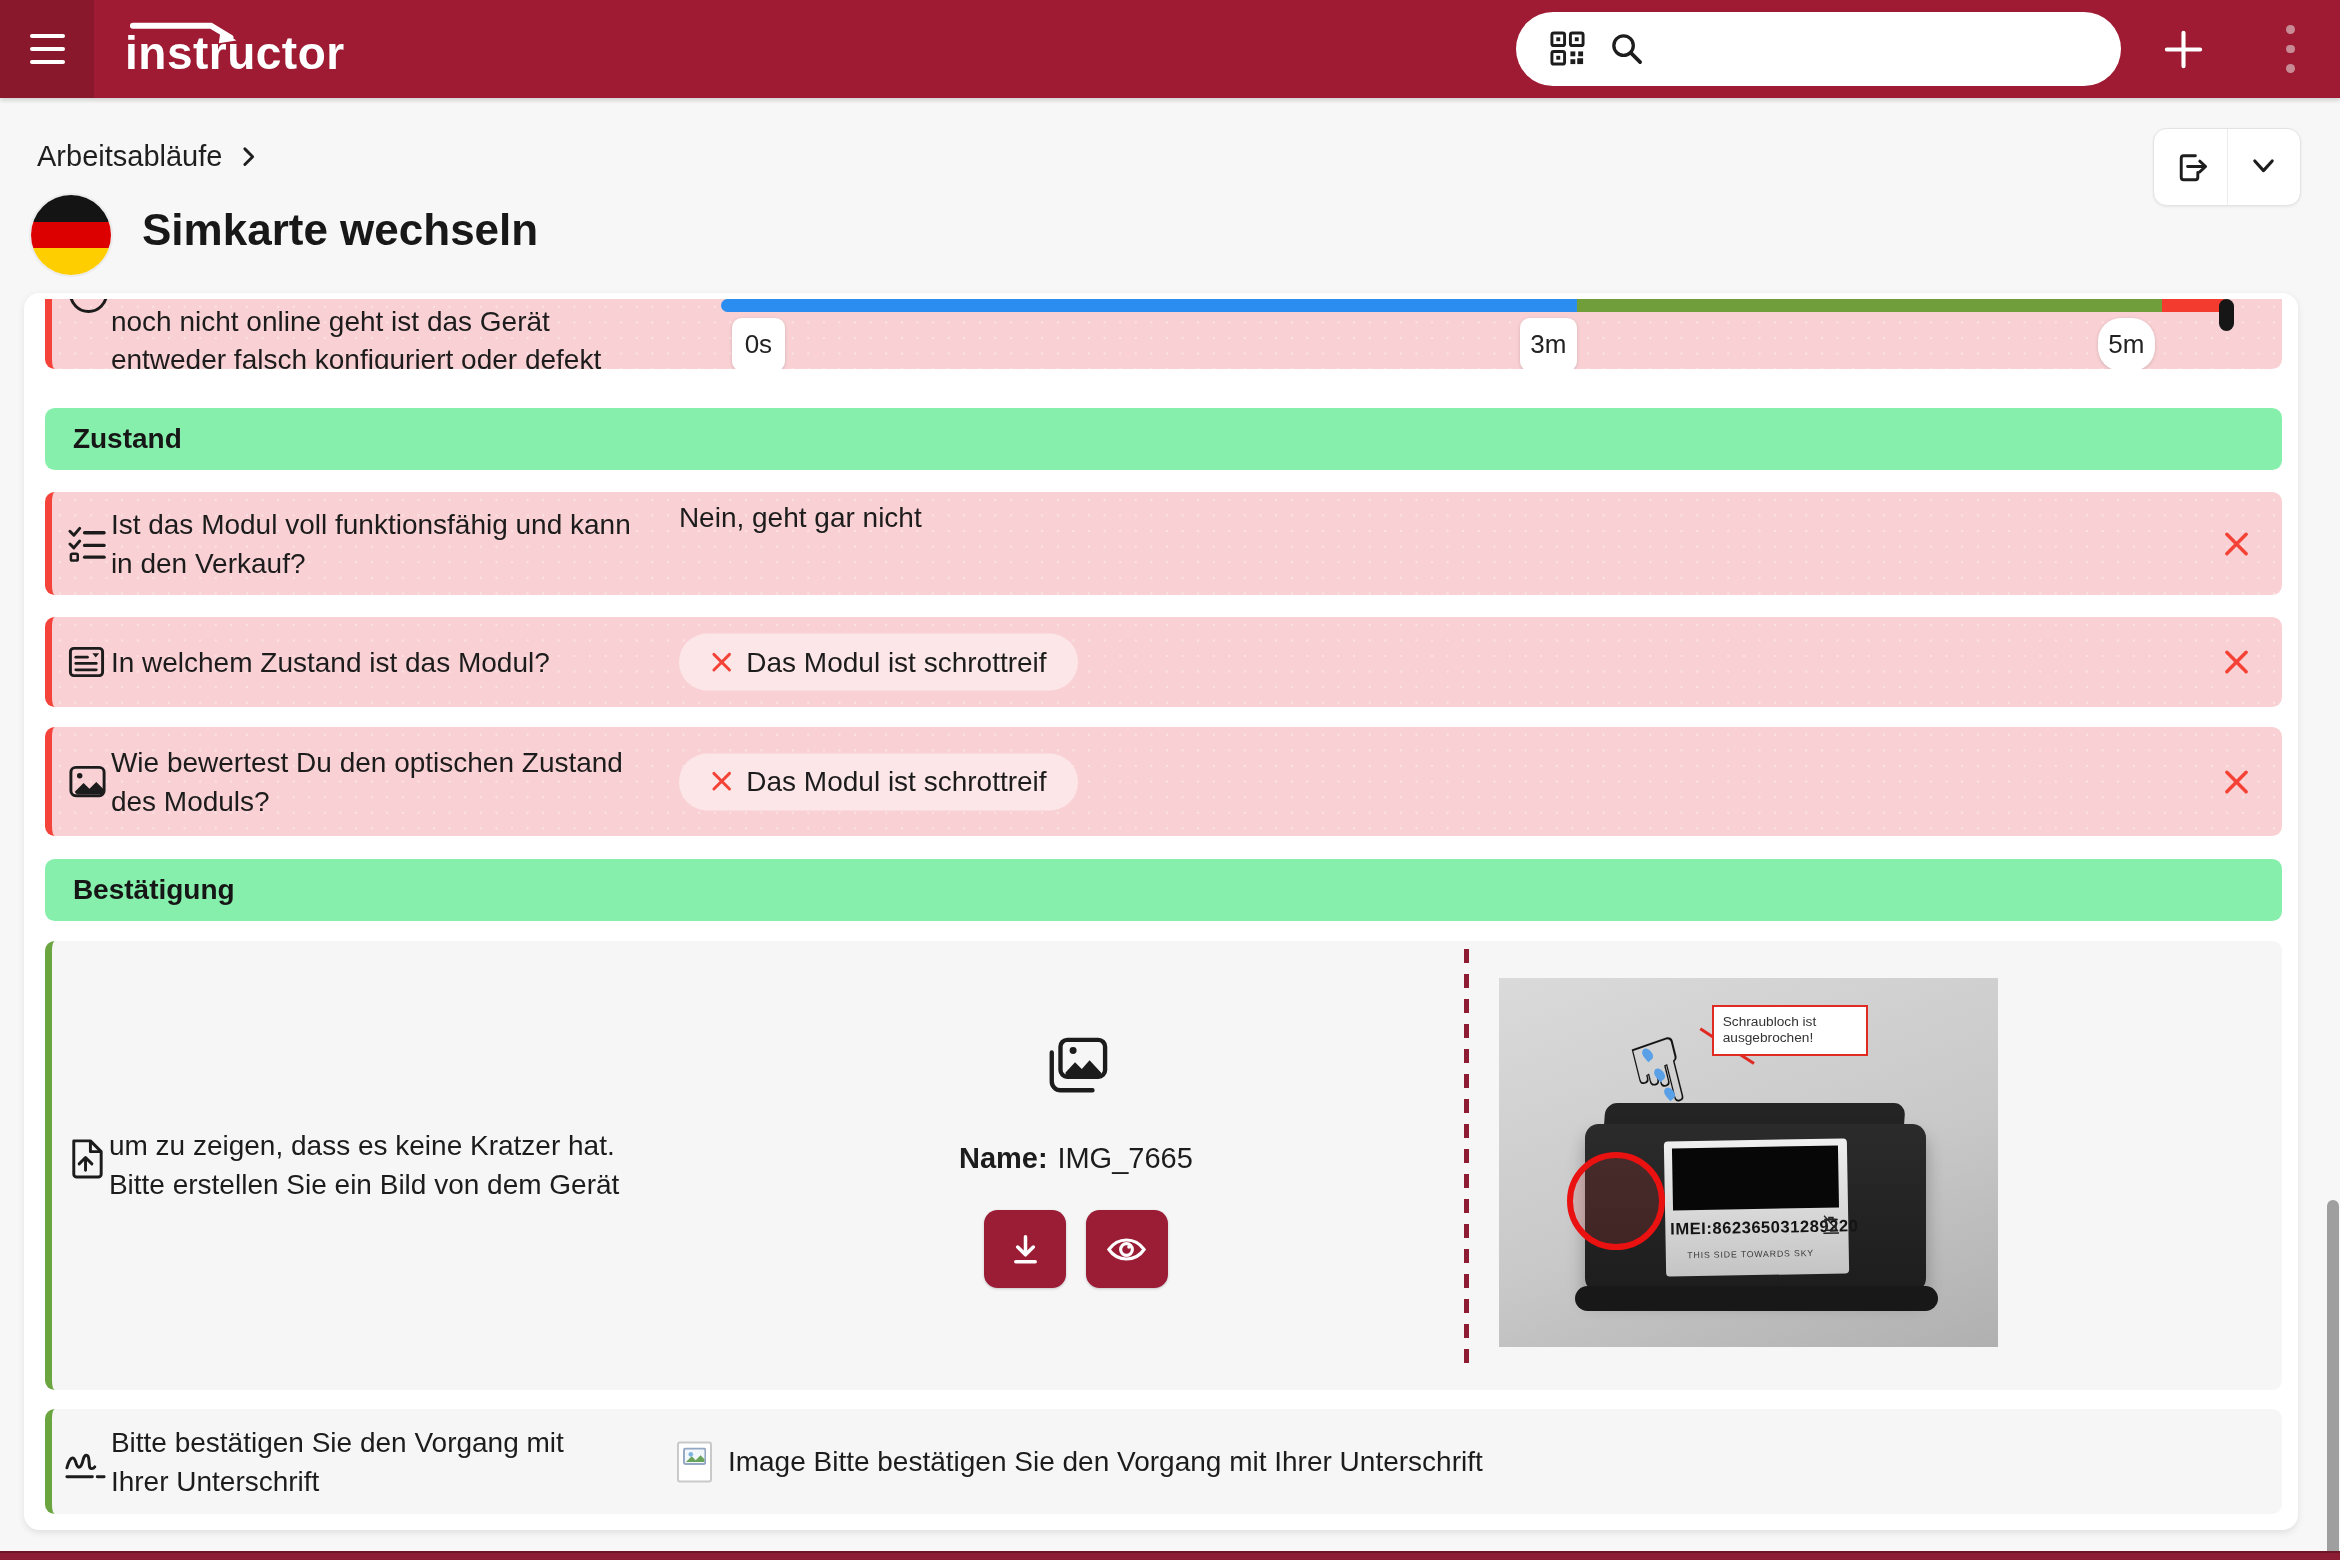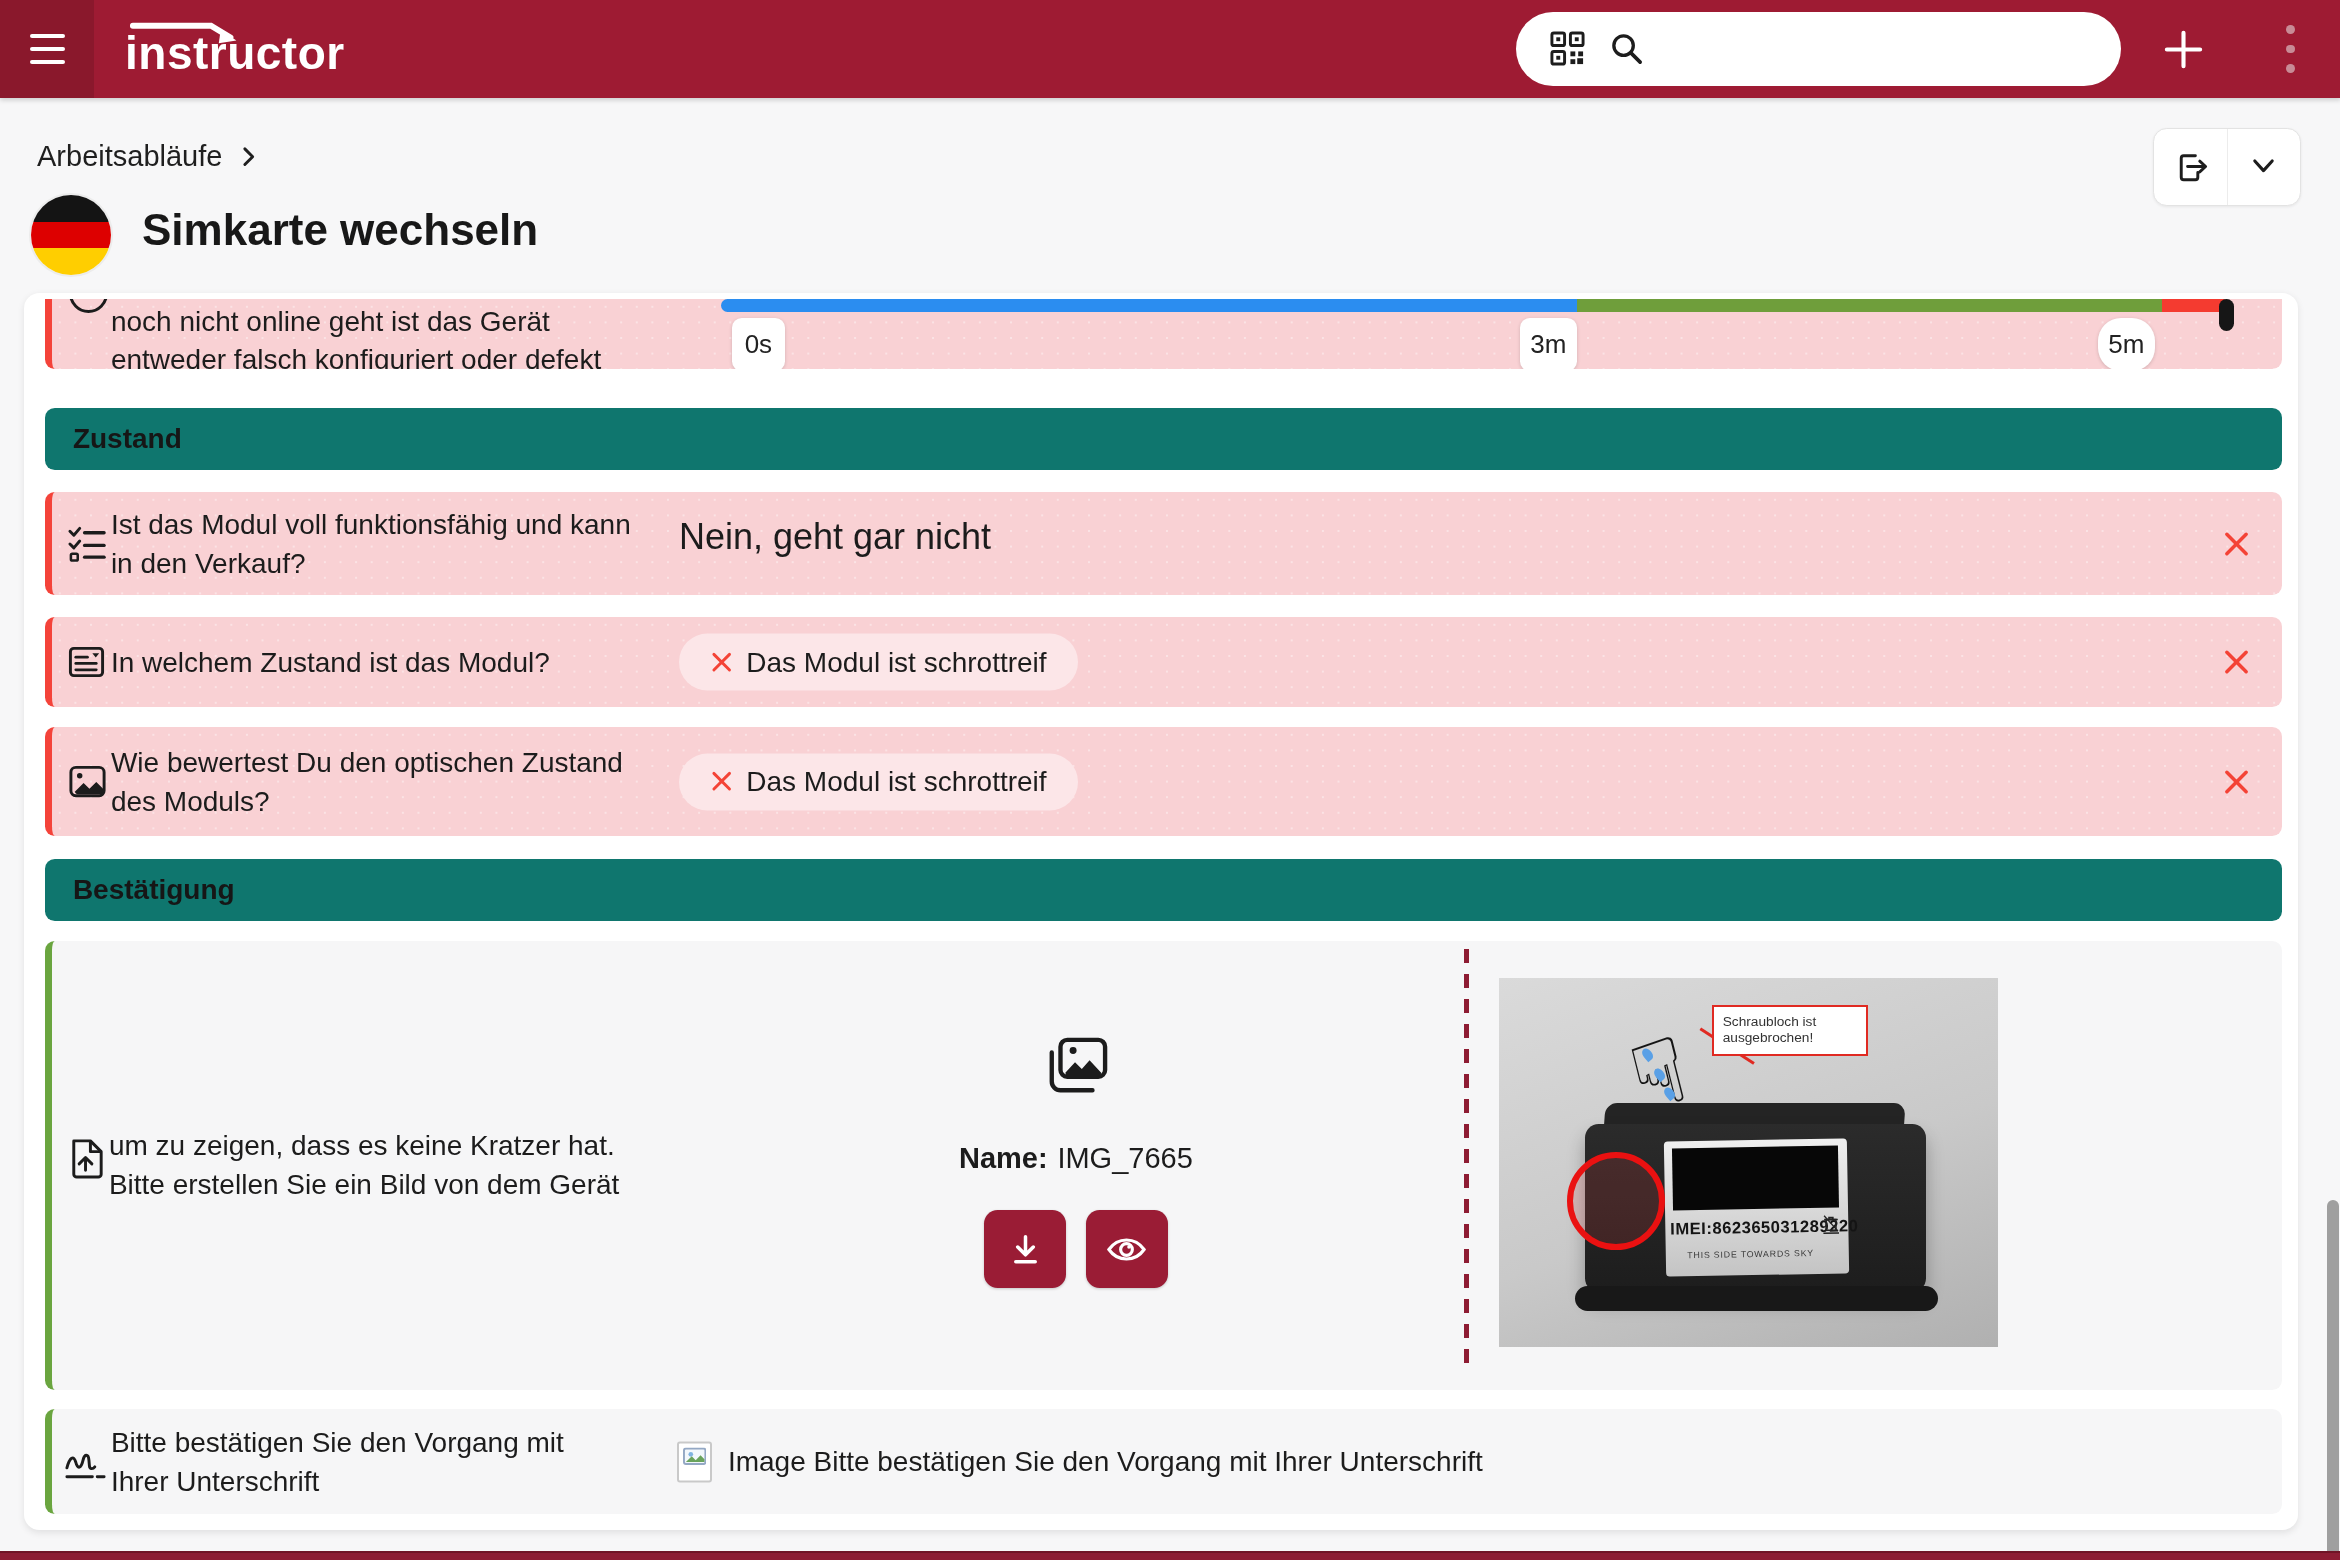--- a/index.html
+++ b/index.html
@@ -42,26 +42,26 @@
   .flag i:nth-child(3){background:#ffce00;}
   .page-title{position:absolute;left:142px;top:205px;font-size:44px;font-weight:800;color:#181818;margin:0;}
 
   
   .card{position:absolute;left:24.4px;top:293px;width:2274px;height:1237px;background:#fff;border-radius:15.6px;
         box-shadow:0 2.9px 7.8px rgba(0,0,0,.09);}
   .row{position:absolute;left:20.5px;width:2237px;border-radius:9.8px;}
   .row.alert{background-color:#f9d1d4;border-left:7.8px solid #f4433a;
              background-image:radial-gradient(rgba(255,255,255,.4) 1.2px,transparent 1.3px);background-size:15.6px 15.6px;}
   .row.ok{background:#f6f6f7;border-left:7.8px solid #6aa53f;}
-  .row.section{background:#0f766e;}
+  .row.section{background:#86efac;}
   .section-label{position:absolute;left:28px;top:50%;transform:translateY(-50%);font-size:28px;font-weight:700;color:#161616;}
   .q-icon{position:absolute;left:15.6px;top:50%;transform:translateY(-50%);}
   .q-text{position:absolute;left:59px;top:50%;transform:translateY(-50%);font-size:28px;line-height:39px;color:#1c1c1c;}
   .q-text span{display:block;}
-  .answer-text{position:absolute;left:627px;top:24px;font-size:36px;color:#1c1c1c;}
+  .answer-text{position:absolute;left:627px;top:10px;font-size:28px;color:#1c1c1c;}
   .chip{position:absolute;left:627px;top:50%;transform:translateY(-50%);height:57px;border-radius:32px;
         background:#fce6e8;display:inline-flex;align-items:center;gap:13px;padding:0 31px;}
   .chip .chip-label{font-size:28px;color:#1c1c1c;}
   .row-close{position:absolute;right:23.4px;top:50%;transform:translateY(-50%);width:45px;height:45px;}
 
   
   #row-timeline{top:5.9px;height:70px;border-radius:0 0 9.8px 9.8px;overflow:hidden;}
   .clock{position:absolute;left:17.6px;top:-25px;width:39px;height:39px;border:3.9px solid #1c1c1c;border-radius:50%;}
   .tl-text{position:absolute;left:59px;top:3.9px;font-size:28px;line-height:38px;color:#1c1c1c;}
   .tl-text span{display:block;}

